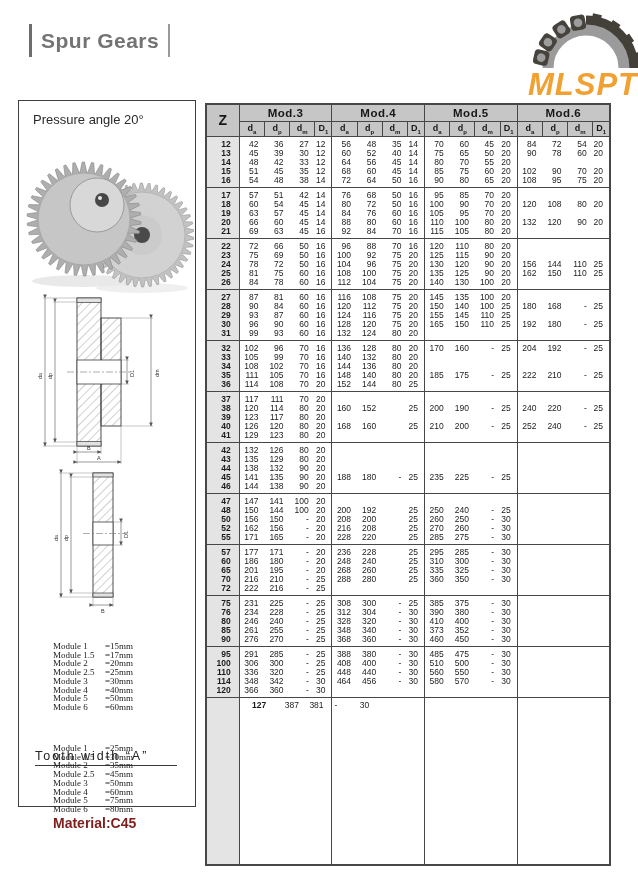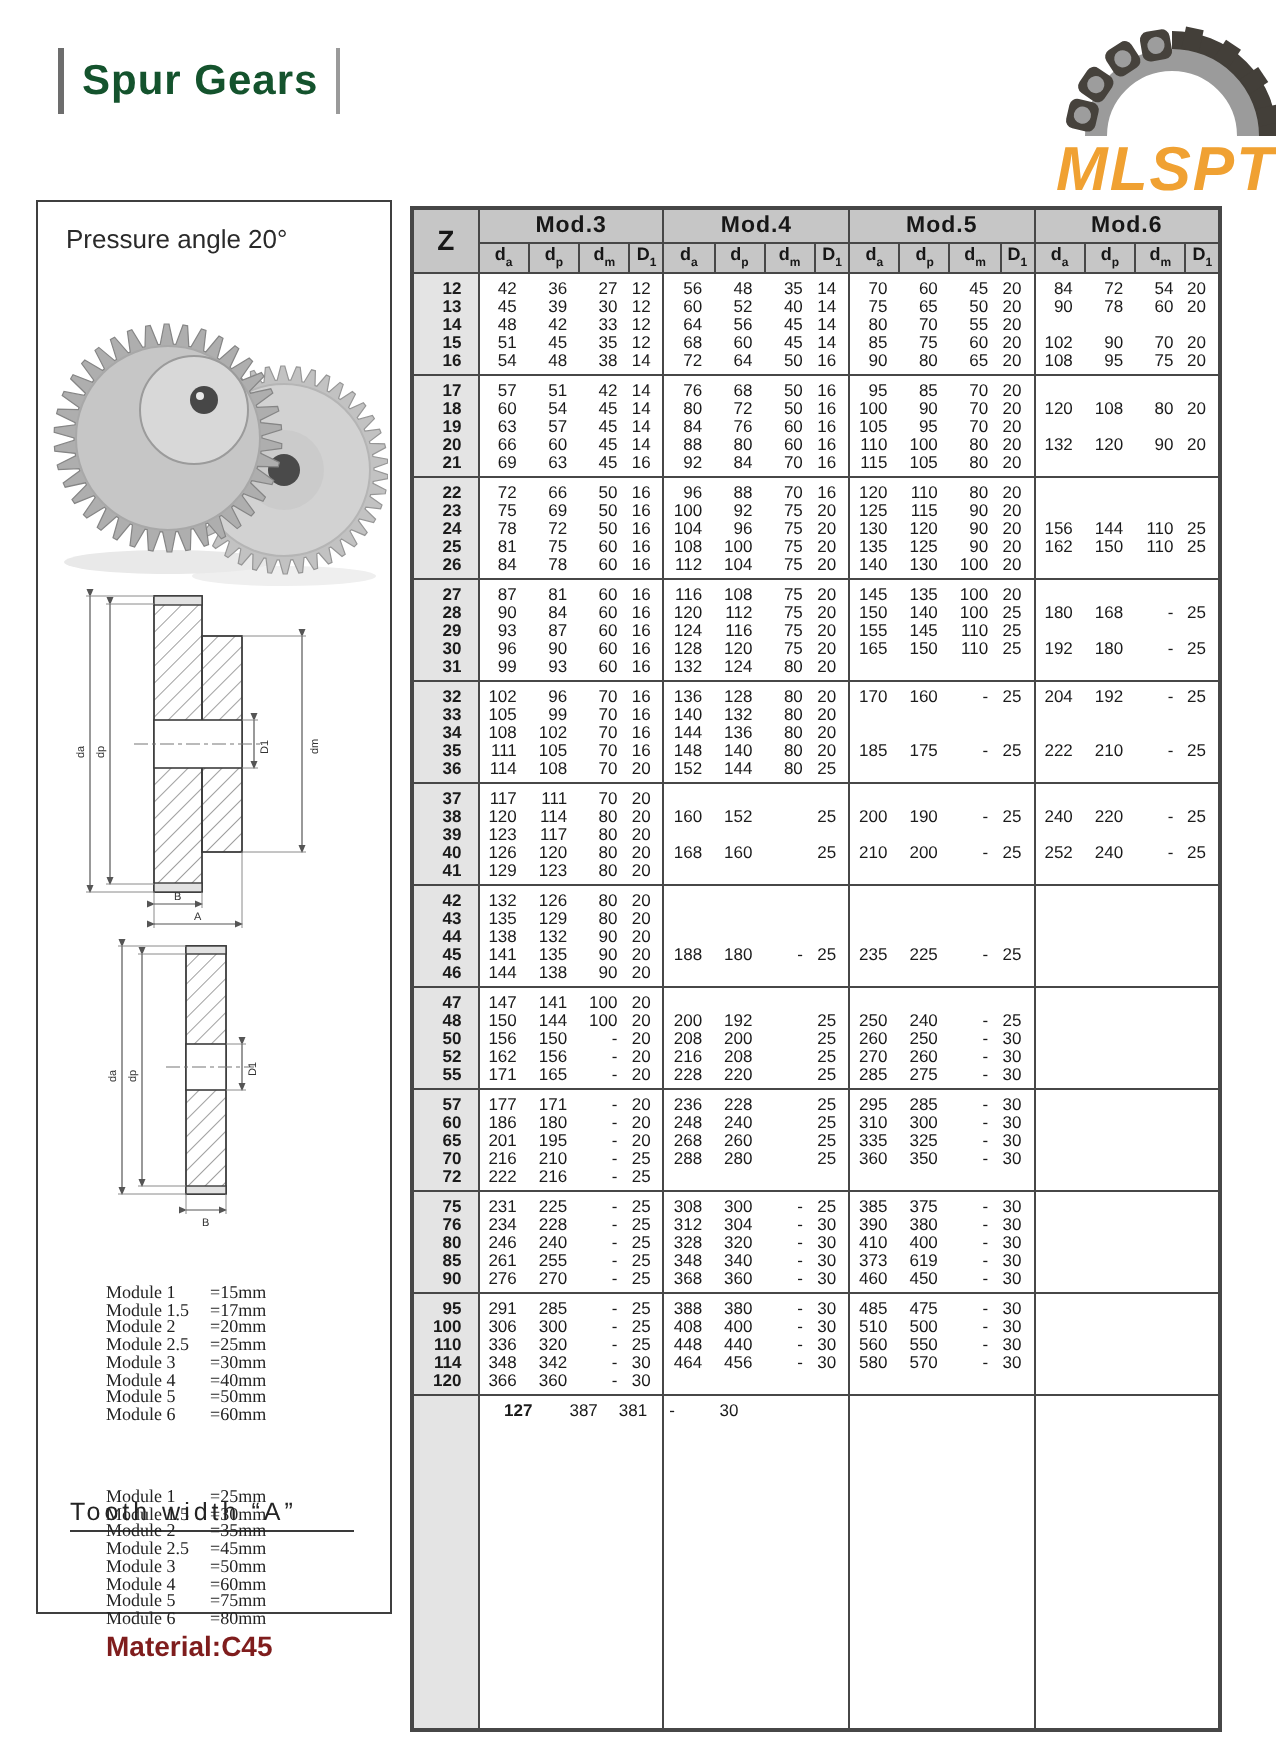--- a/index.html
+++ b/index.html
@@ -9,21 +9,21 @@
     background:#ffffff;
     font-family:"Liberation Sans", sans-serif;
     color:#1c1c1c;
   }
   .page { position:relative; width:638px; height:875px; background:#fff; }
 
   
   .title-wrap { position:absolute; left:29px; top:24px; display:flex; align-items:center; }
   .vbar { width:2px; height:33px; background:#9a9a9a; }
   .vbar.first { width:3px; background:#6d6d6d; }
-  .page-title { font-size:21px; font-weight:bold; color:#14532d; letter-spacing:.5px; margin:0 9px; white-space:nowrap; }
+  .page-title { font-size:21px; font-weight:bold; color:#737373; letter-spacing:.5px; margin:0 9px; white-space:nowrap; }
 
   .brand { position:absolute; left:518px; top:12px; width:136px; height:88px; }
   .brand svg { display:block; }
   .brand-text { fill:#F0A132; font-weight:bold; font-style:italic; font-size:31px; letter-spacing:1px; }
 
   
   .panel { position:absolute; left:18px; top:100px; width:178px; height:707px;
            border:1.5px solid #3f3f3f; background:#fff; }
   .pressure { position:absolute; left:14px; top:11px; font-size:13px; color:#2a2a2a; }
   .photo   { position:absolute; left:3px;  top:34px; }
@@ -1265,21 +1265,21 @@
           <td class="z">85</td>
           <td class="v bs">261</td>
           <td class="v">255</td>
           <td class="v">-</td>
           <td class="v">25</td>
           <td class="v bs">348</td>
           <td class="v">340</td>
           <td class="v">-</td>
           <td class="v">30</td>
           <td class="v bs">373</td>
-          <td class="v">619</td>
+          <td class="v">352</td>
           <td class="v">-</td>
           <td class="v">30</td>
           <td class="v bs"></td>
           <td class="v"></td>
           <td class="v"></td>
           <td class="v"></td>
         </tr>
         <tr>
           <td class="z">90</td>
           <td class="v bs">276</td>

